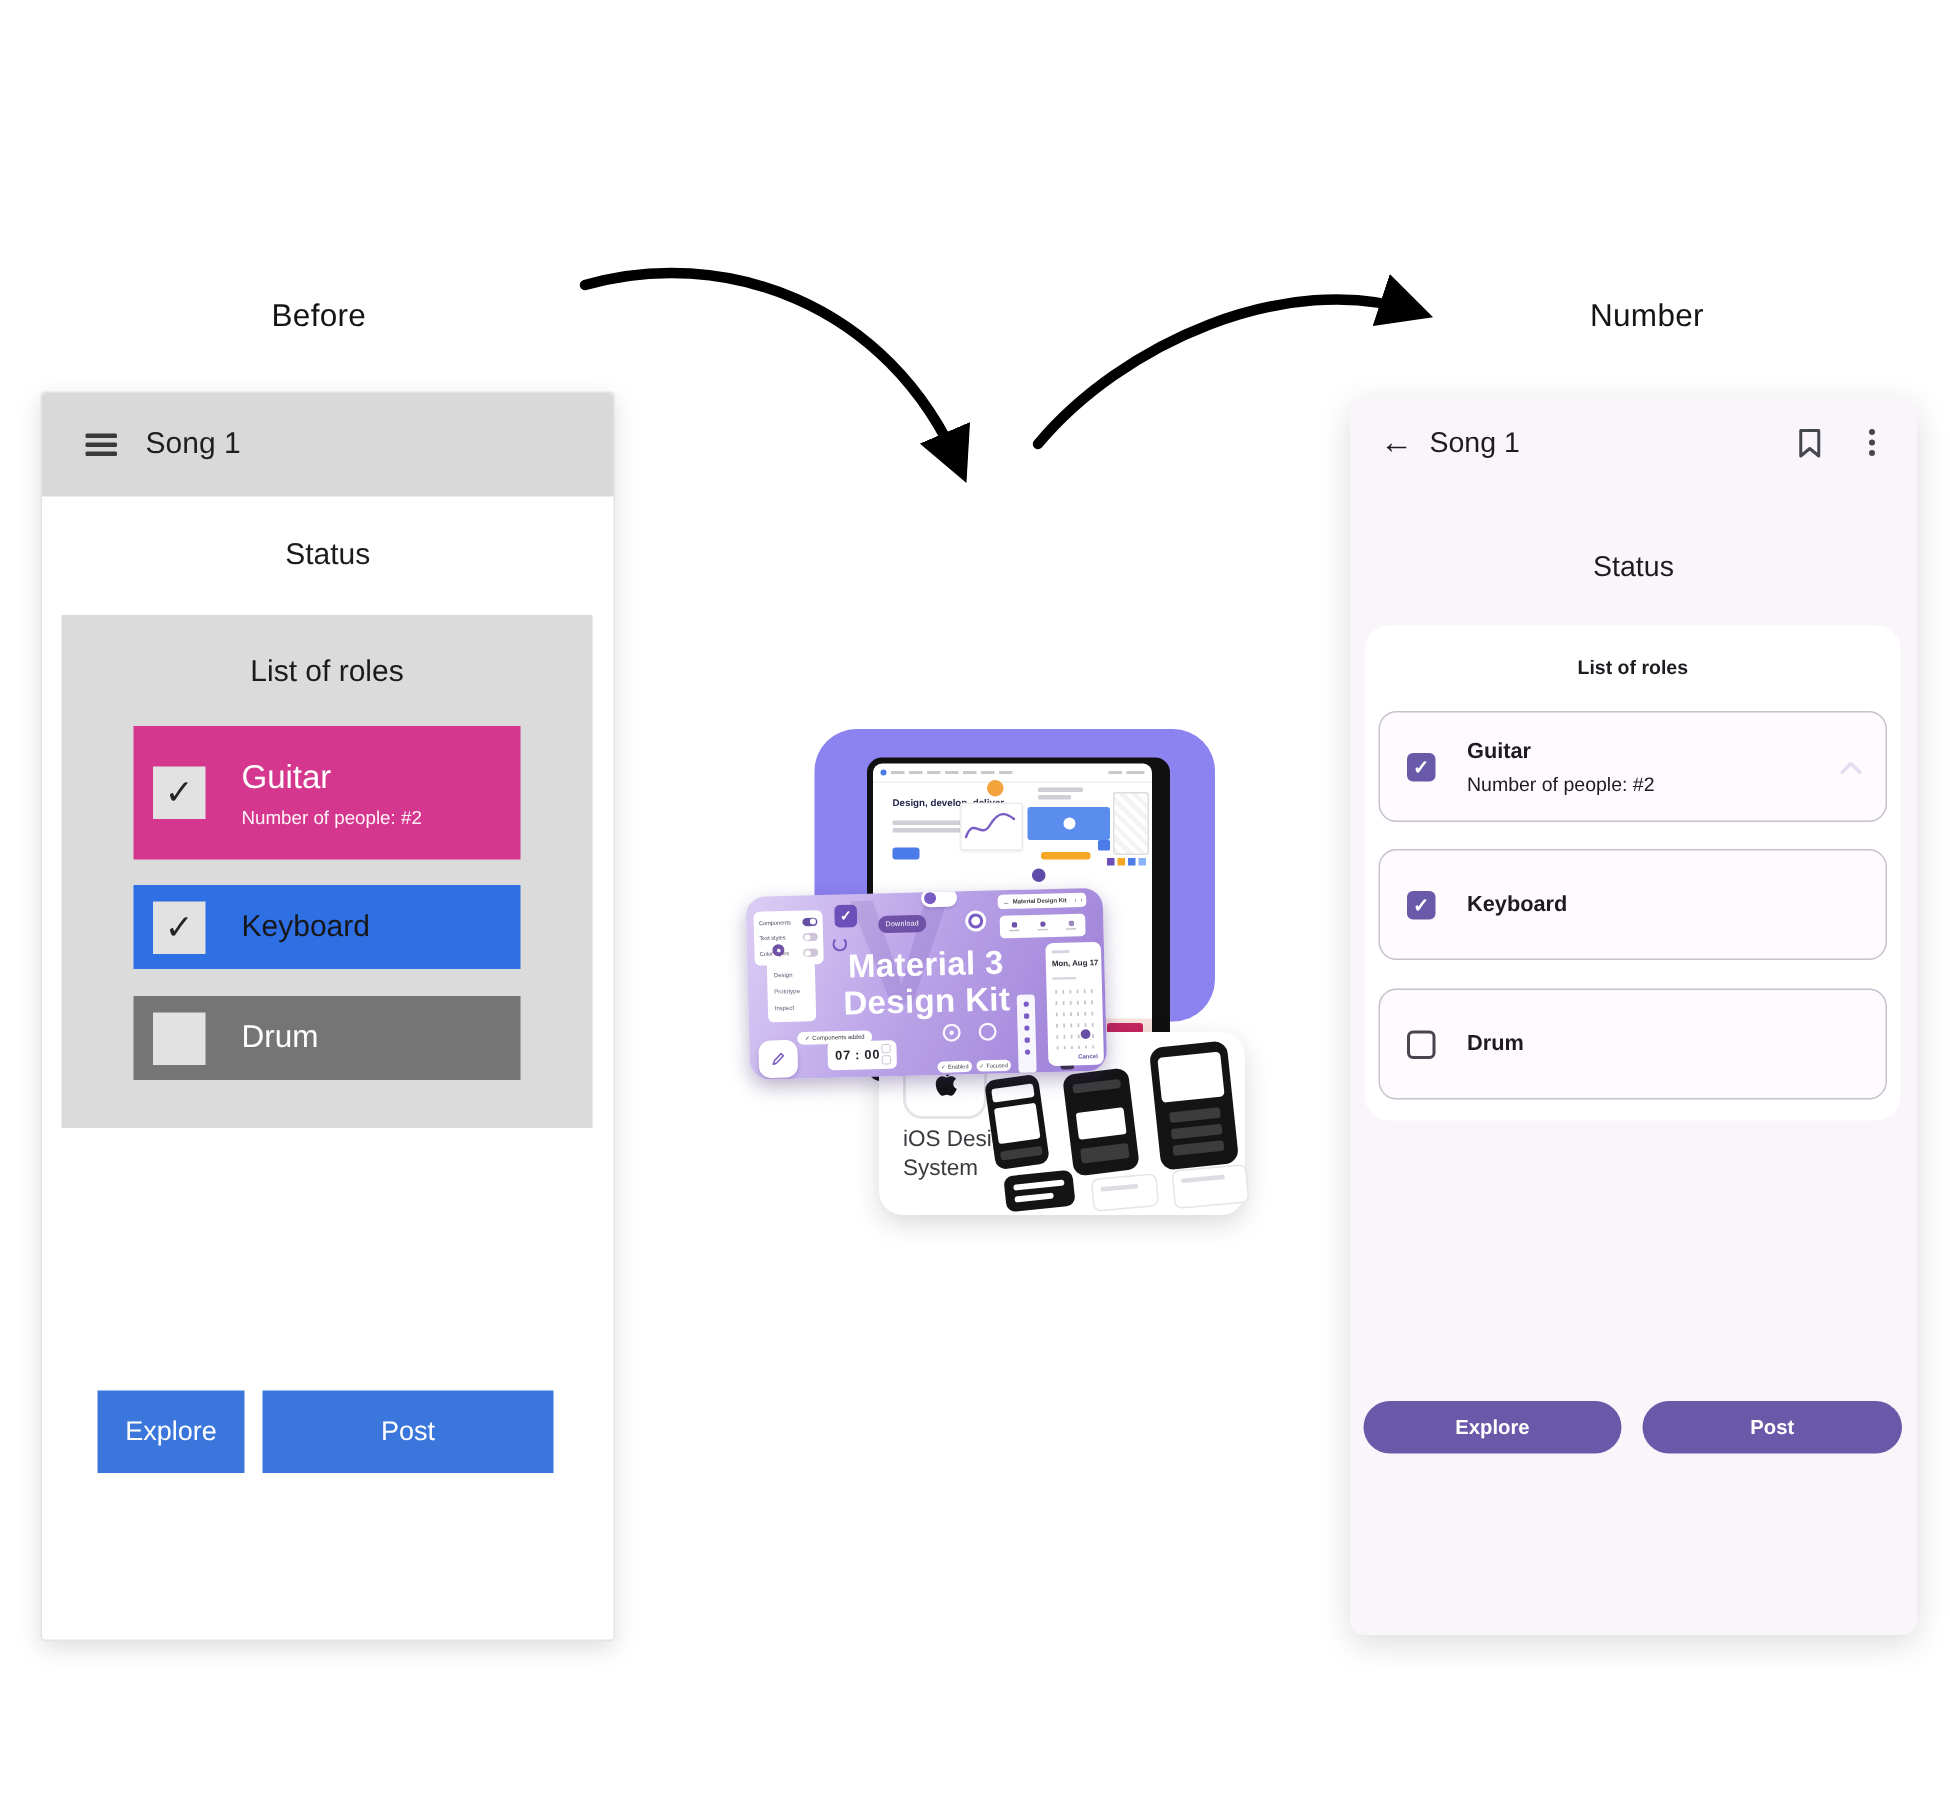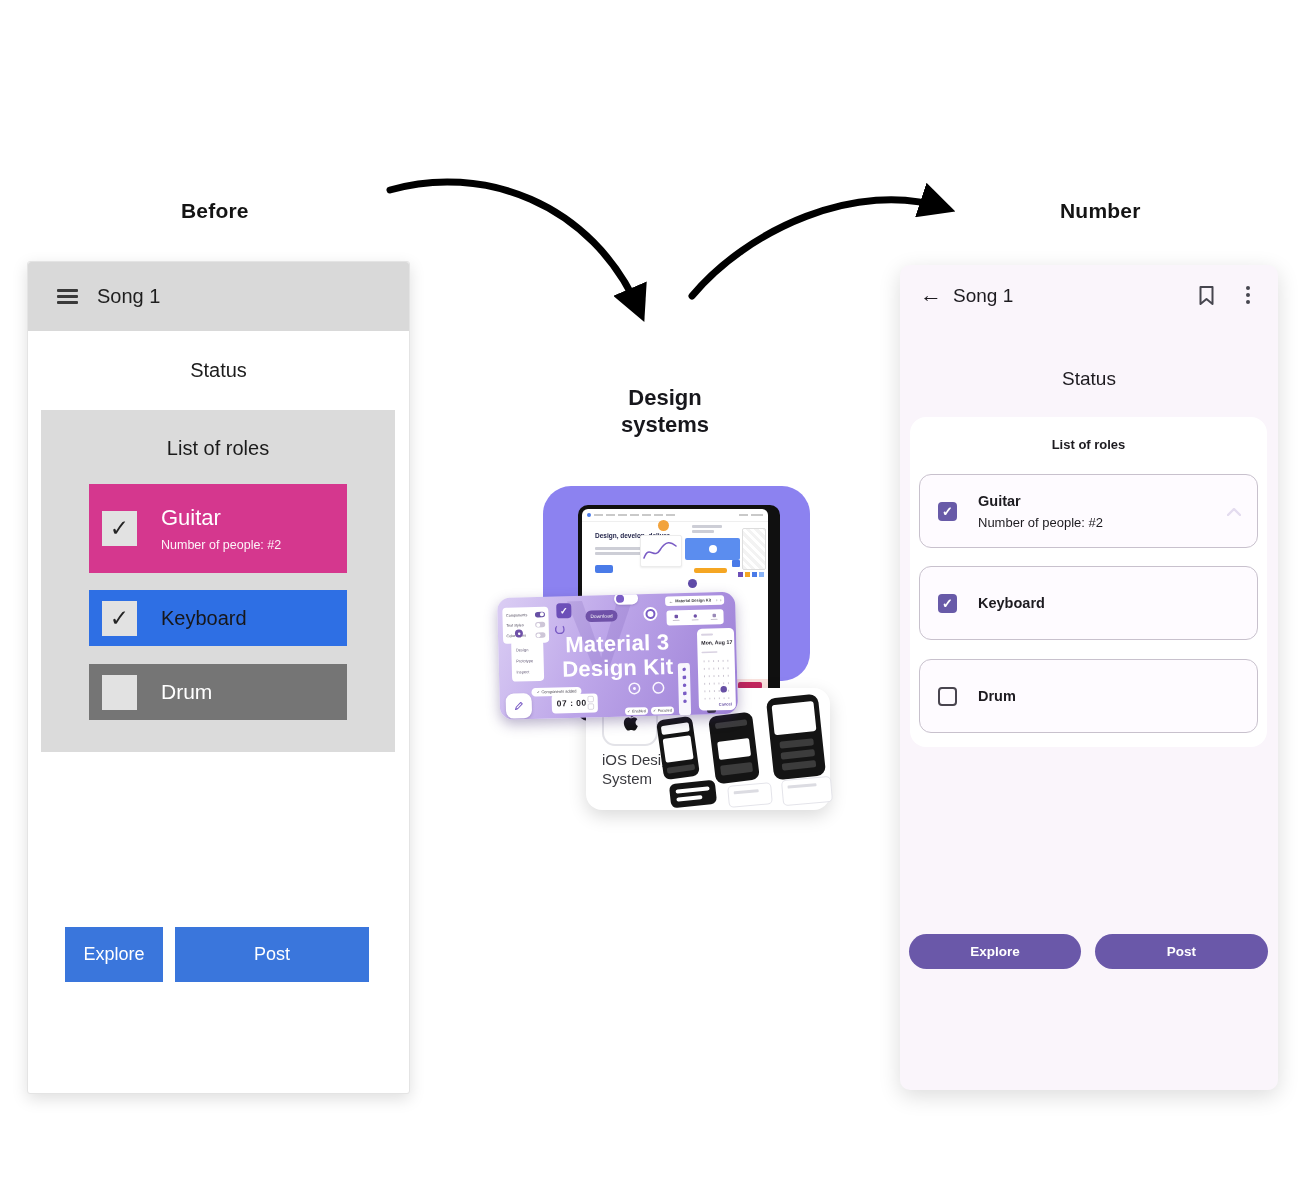--- a/index.html
+++ b/index.html
@@ -2,21 +2,21 @@
 <html><head>
 <meta charset="utf-8">
 <style>
   html,body{margin:0;padding:0;background:#fff;}
   .canvas{position:relative;width:1300px;height:1202px;background:#ffffff;overflow:hidden;
           font-family:"Liberation Sans",sans-serif;color:#1d1b20;}
   .abs{position:absolute;}
   .flexc{display:flex;align-items:center;}
 
   
-  .stage-label{font-size:21px;font-weight:700;color:#141414;letter-spacing:.2px;}
+  .stage-label{font-size:21px;font-weight:400;color:#141414;letter-spacing:.2px;}
   .mid-heading{font-size:22px;font-weight:700;color:#17171c;text-align:center;line-height:27px;}
 
   
   .bphone{left:27px;top:261px;width:381px;height:831px;background:#fff;border:1px solid #e4e4e4;
           border-radius:3px;box-shadow:0 5px 16px rgba(0,0,0,.13);}
   .bheader{left:0;top:0;right:0;height:69px;background:#d9d9d9;border-radius:3px 3px 0 0;}
   .burger{width:21px;height:15px;display:flex;flex-direction:column;justify-content:space-between;margin-left:29px;}
   .burger div{height:2.6px;background:#3a3a3a;border-radius:1px;}
   .btitle{margin-left:19px;font-size:20px;color:#1e1e1e;}
   .bstatus{top:97px;width:100%;text-align:center;font-size:20px;color:#1c1c1c;}
@@ -227,21 +227,20 @@
         <div class="brole-text">
           <div class="role-label">Drum</div>
         </div>
       </div>
     </div>
 
     <div class="abs bbtn explore">Explore</div>
     <div class="abs bbtn post">Post</div>
   </div>
 
-  <div class="abs mid-heading" style="left:595px;top:384px;width:140px;">Design systems</div>
 
   <div class="abs purple-rect"></div>
 
   <div class="abs tablet">
     <div class="tscreen">
       <div class="tnav">
         <div class="dot"></div>
         <div class="bar"></div>
           <div class="bar"></div>
           <div class="bar"></div>

